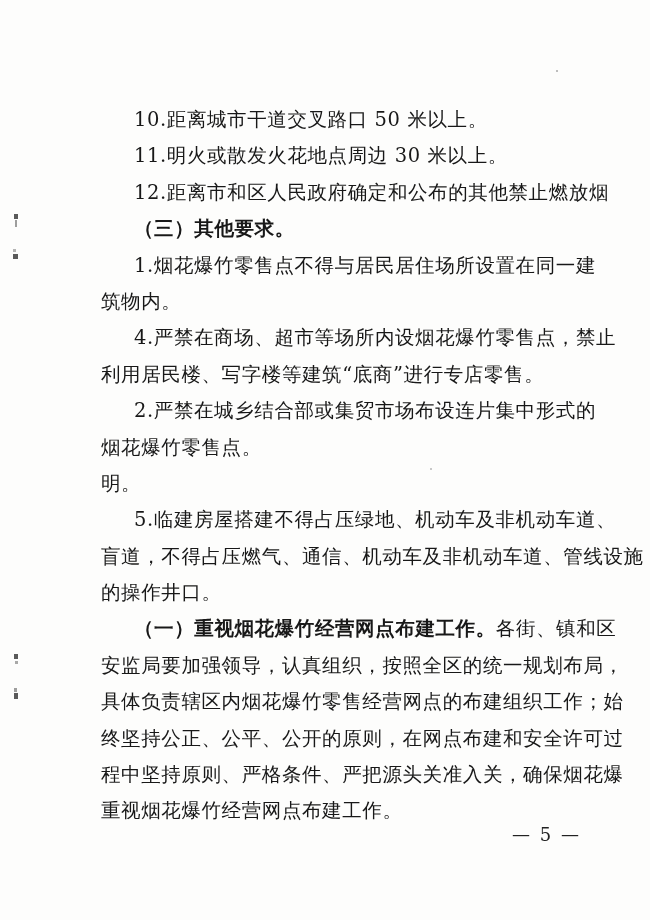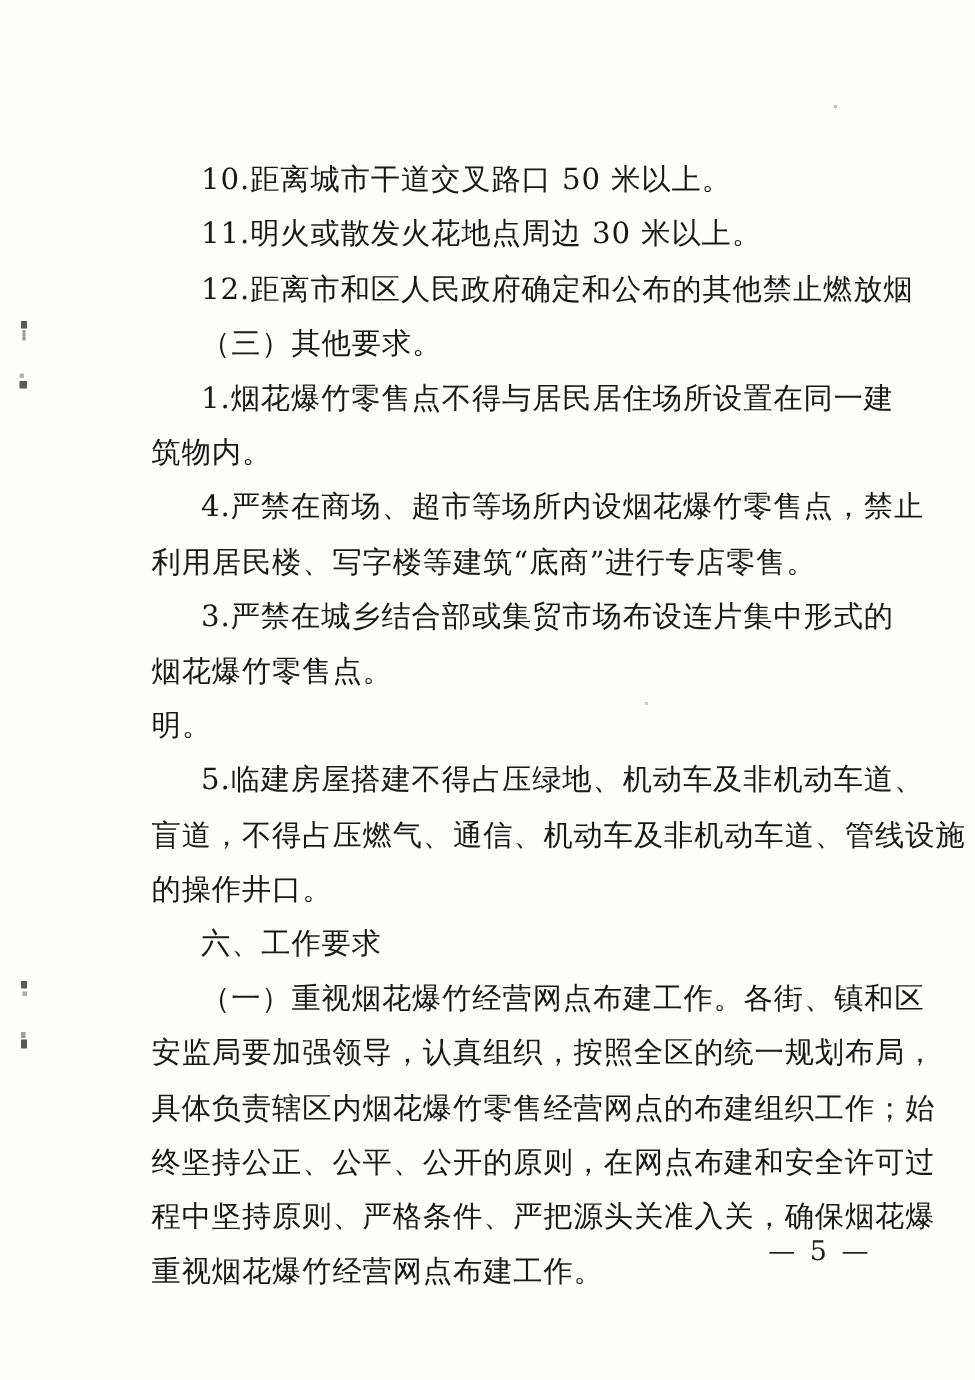--- a/index.html
+++ b/index.html
@@ -36,21 +36,21 @@
     font-size: 19.5px;
     letter-spacing: 0.6px;
     white-space: nowrap;
     color: #181818;
     text-rendering: optimizeLegibility;
   }
   .indent {
     padding-left: 33px;
   }
   .b {
-    font-weight: normal;
+    font-weight: bold;
   }
   
   #folio {
     position: absolute;
     left: 0;
     top: 824px;
     width: 650px;
     text-align: right;
     padding-right: 69px;
     box-sizing: border-box;
@@ -84,27 +84,26 @@
 
   <div id="body-text">
       <div class="line indent"><span class="">10.距离城市干道交叉路口 50 米以上。</span></div>
       <div class="line indent"><span class="">11.明火或散发火花地点周边 30 米以上。</span></div>
       <div class="line indent"><span class="">12.距离市和区人民政府确定和公布的其他禁止燃放烟</span></div>
       <div class="line indent"><span class="b">（三）其他要求。</span></div>
       <div class="line indent"><span class="">1.烟花爆竹零售点不得与居民居住场所设置在同一建</span></div>
       <div class="line"><span class="">筑物内。</span></div>
       <div class="line indent"><span class="">4.严禁在商场、超市等场所内设烟花爆竹零售点，禁止</span></div>
       <div class="line"><span class="">利用居民楼、写字楼等建筑“底商”进行专店零售。</span></div>
-      <div class="line indent"><span class="">3.严禁在城乡结合部或集贸市场布设连片集中形式的</span></div>
+      <div class="line indent"><span class="">2.严禁在城乡结合部或集贸市场布设连片集中形式的</span></div>
       <div class="line"><span class="">烟花爆竹零售点。</span></div>
       <div class="line"><span class="">明。</span></div>
       <div class="line indent"><span class="">5.临建房屋搭建不得占压绿地、机动车及非机动车道、</span></div>
       <div class="line"><span class="">盲道，不得占压燃气、通信、机动车及非机动车道、管线设施</span></div>
       <div class="line"><span class="">的操作井口。</span></div>
-      <div class="line indent"><span class="b">六、工作要求</span></div>
       <div class="line indent"><span class="b">（一）重视烟花爆竹经营网点布建工作。</span><span>各街、镇和区</span></div>
       <div class="line"><span class="">安监局要加强领导，认真组织，按照全区的统一规划布局，</span></div>
       <div class="line"><span class="">具体负责辖区内烟花爆竹零售经营网点的布建组织工作；始</span></div>
       <div class="line"><span class="">终坚持公正、公平、公开的原则，在网点布建和安全许可过</span></div>
       <div class="line"><span class="">程中坚持原则、严格条件、严把源头关准入关，确保烟花爆</span></div>
       <div class="line"><span class="">重视烟花爆竹经营网点布建工作。</span></div>
     </div>
 
   <div id="folio">— 5 —</div>
 

